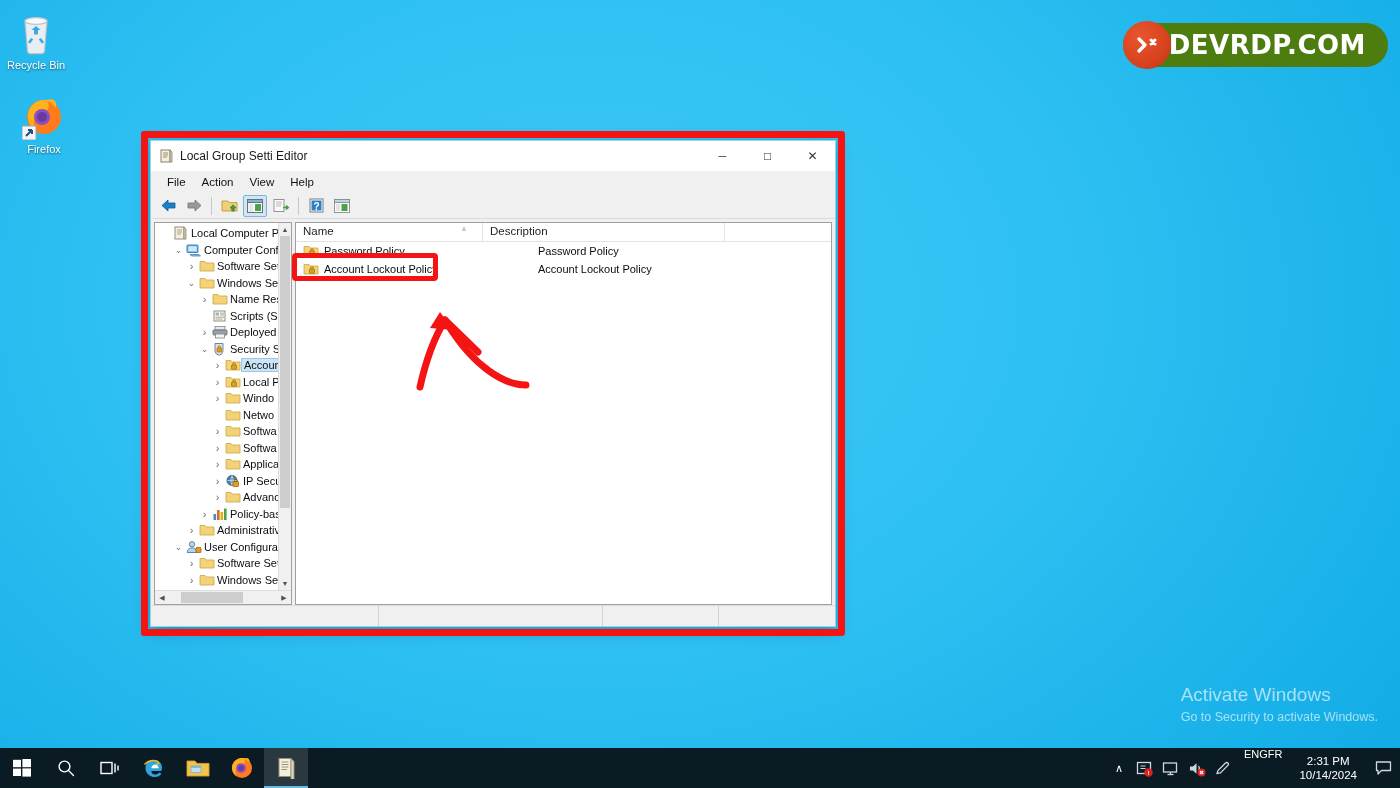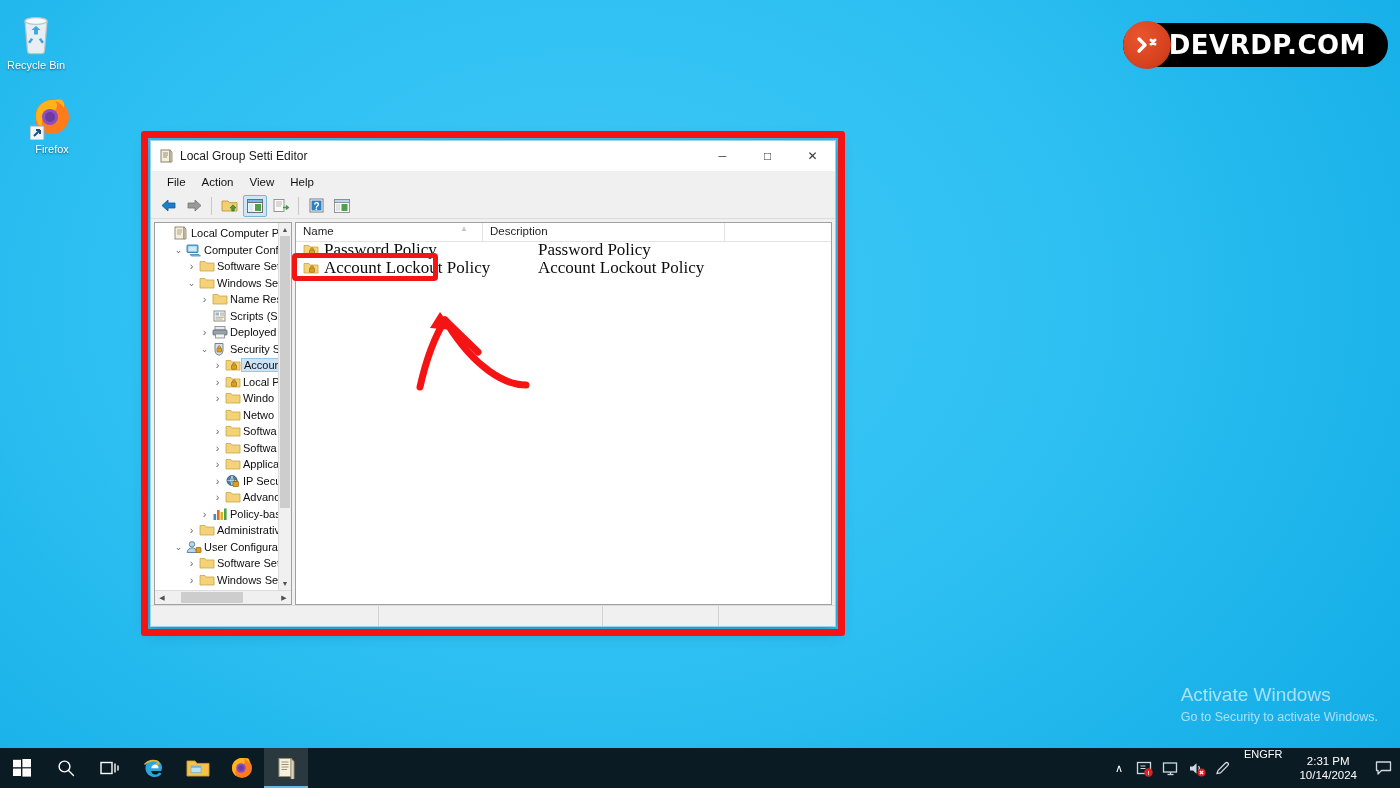--- a/index.html
+++ b/index.html
@@ -14,27 +14,27 @@
   }
 
   
   .desk-icon {
     position: absolute; width: 72px; text-align: center;
     color: #fff; font-size: 11px; line-height: 13px;
     text-shadow: 0 1px 2px rgba(0,0,0,.55);
   }
   .desk-icon .glyph { display:block; height: 44px; margin-bottom: 3px; }
   #icon-recycle { left: 0px; top: 12px; }
-  #icon-firefox { left: 16px; top: 96px; }
+  #icon-firefox { left: 8px; top: 96px; }
 
   
   #devrdp-logo {
     position: absolute; right: 12px; top: 23px;
     height: 44px; display: flex; align-items: center;
-    background: #000000; border-radius: 22px;
+    background: #4d7c0f; border-radius: 22px;
     padding-right: 22px; padding-left: 46px;
   }
   #devrdp-logo .badge {
     position: absolute; left: 0; top: -2px;
     width: 48px; height: 48px; border-radius: 50%;
     background: radial-gradient(circle at 35% 32%, #e8552d 0%, #d8431f 60%, #bb3514 100%);
     display:flex; align-items:center; justify-content:center;
   }
   #devrdp-logo .wordmark {
     color: #fff; font-weight: bold; font-size: 26px;
@@ -145,21 +145,21 @@
     position: relative; border-right: 1px solid #e2e2e2;
   }
   .list-head .col.c-name { width: 187px; }
   .list-head .col.c-desc { width: 242px; }
   .list-head .col.c-pad { flex: 1; border-right: none; }
   .sort-arrow {
     position:absolute; right: 14px; top: 1px;
     color:#c7c7c7; font-size: 8px;
   }
   .list-body { flex: 1; position: relative; overflow: hidden; }
-  .list-row { height: 18px; display: flex; align-items: flex-end; font-size: 17px; color: #0d0d0d; font-family: Liberation Serif, serif; }
+  .list-row { height: 18px; display: flex; align-items: center; font-size: 11px; color: #0d0d0d; }
   .list-row .c-name { width: 235px; display:flex; align-items:center; padding-left: 7px; }
   .list-row .c-name .ic { margin-right: 5px; display:flex; }
   .list-row .c-desc { width: 242px; padding-left: 7px; }
 
   .list-vscroll {
     position: absolute; right: 0; top: 0; bottom: 0; width: 14px;
     background: #fff;
   }
 
   .statusbar {

